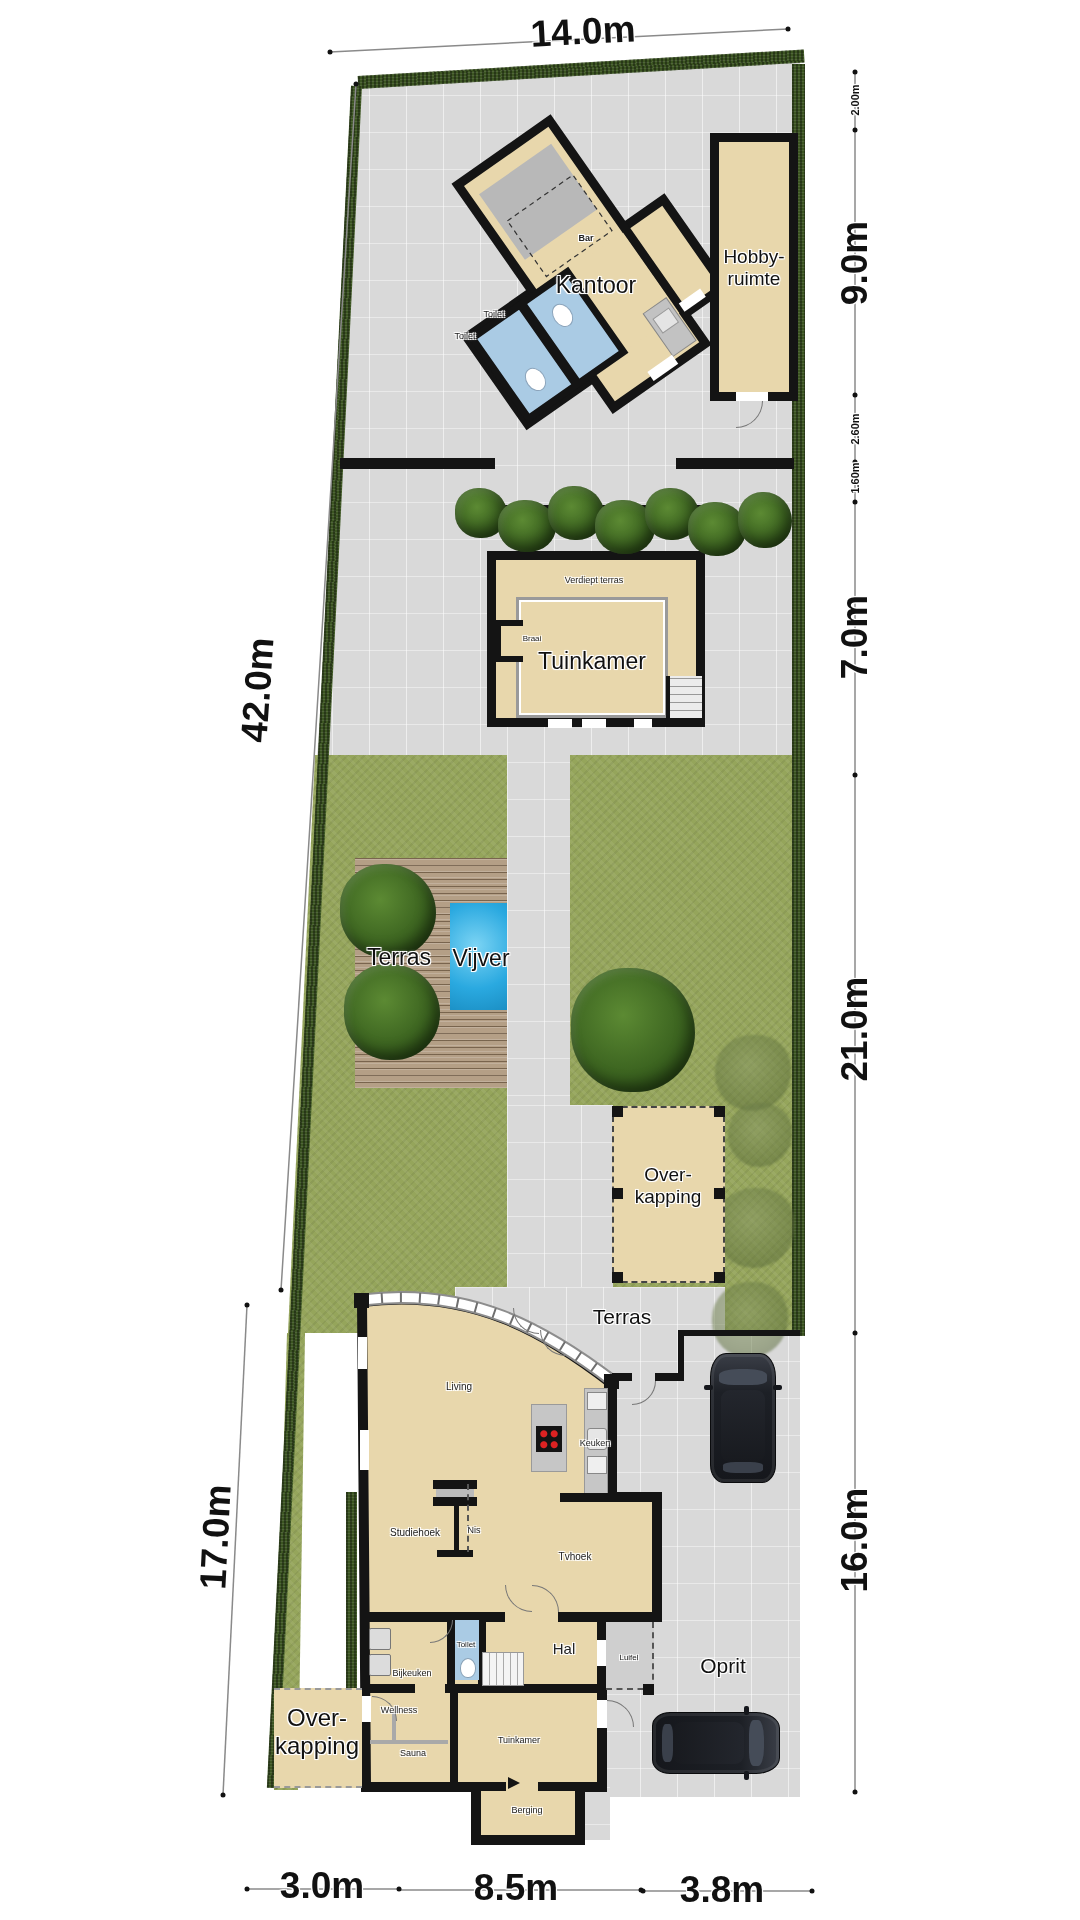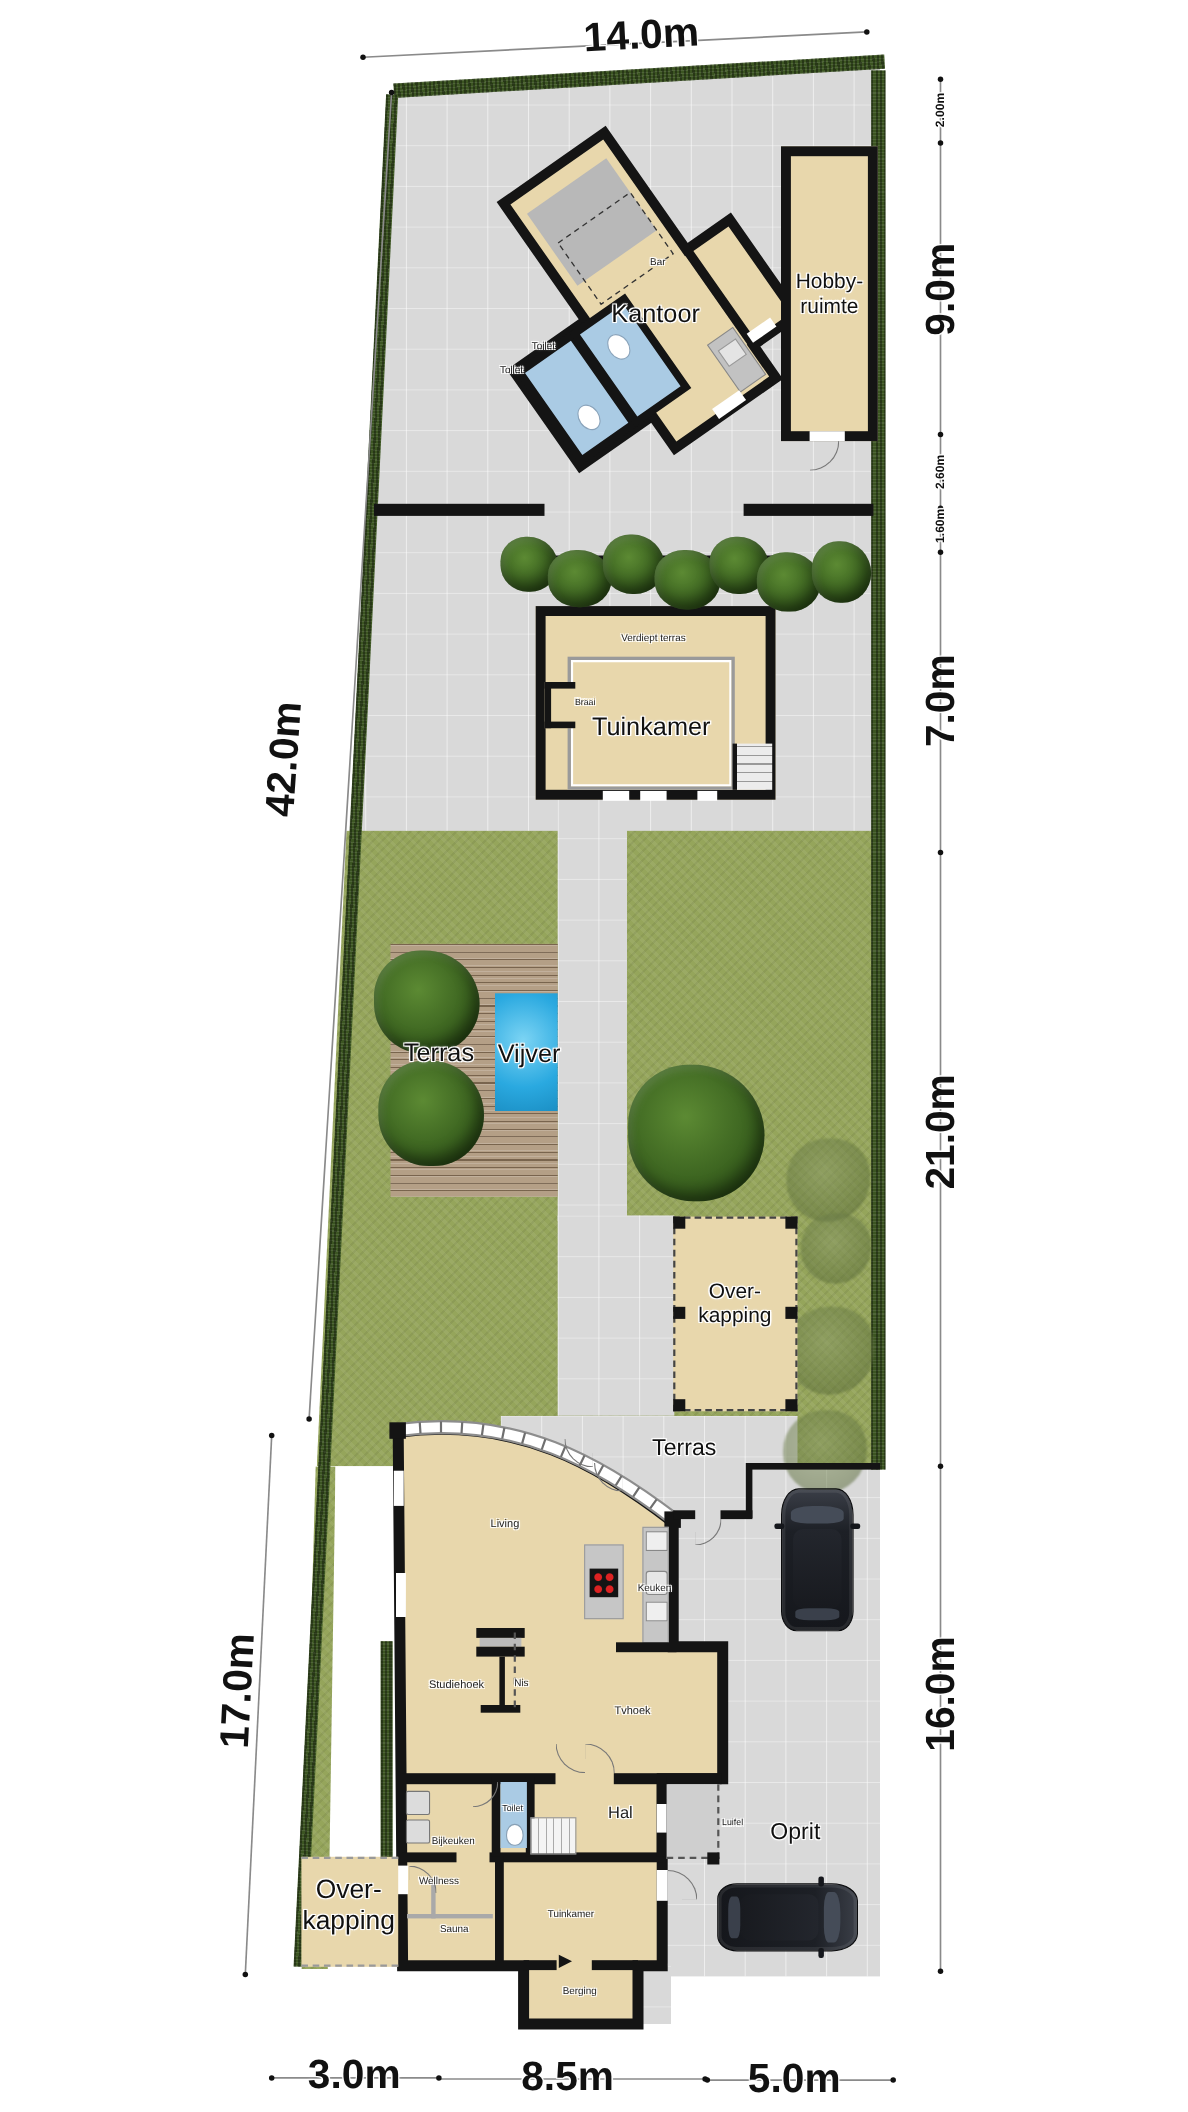--- a/index.html
+++ b/index.html
@@ -258,54 +258,54 @@
   </div>
   <div class="car" style="left:685px;top:1679px;width:60px;height:126px;transform:rotate(90deg);">
     <div class="glass-f"></div>
       <div class="roof"></div>
       <div class="glass-r"></div>
     <div class="mir-l"></div>
       <div class="mir-r"></div>
   </div>
 
   <div class="lbl-xl" style="left:596px;top:285px;">Kantoor</div>
-  <div class="lbl-s" style="left:598px;top:238px;font-size:9px;">Bar</div>
+  <div class="lbl-s" style="left:586px;top:238px;font-size:9px;font-weight:bold;">Bar</div>
   <div class="lbl-s" style="left:465px;top:336px;font-size:9px;">Toilet</div>
   <div class="lbl-s" style="left:494px;top:314px;font-size:9px;">Toilet</div>
   <div class="lbl-m wrap" style="left:754px;top:268px;width:74px;">Hobby-ruimte</div>
   <div class="lbl-s" style="left:594px;top:580px;font-size:9px;">Verdiept terras</div>
   <div class="lbl-s" style="left:532px;top:638px;font-size:8px;">Braai</div>
   <div class="lbl-xl" style="left:592px;top:661px;text-align:right;">Tuinkamer</div>
   <div class="lbl-xl" style="left:399px;top:957px;">Terras</div>
   <div class="lbl-xl" style="left:481px;top:958px;">Vijver</div>
   <div class="lbl-m wrap" style="left:668px;top:1186px;width:90px;">Over-kapping</div>
   <div class="lbl-xl" style="left:622px;top:1317px;font-size:21px;">Terras</div>
   <div class="lbl-s" style="left:459px;top:1386px;">Living</div>
   <div class="lbl-s" style="left:577px;top:1443px;font-size:9px;margin-left:18px;">Keuken</div>
   <div class="lbl-s" style="left:415px;top:1532px;">Studiehoek</div>
   <div class="lbl-s" style="left:474px;top:1530px;font-size:9px;">Nis</div>
   <div class="lbl-s" style="left:575px;top:1556px;">Tvhoek</div>
   <div class="lbl-s" style="left:412px;top:1651px;font-size:9px;margin-top:22px;">Bijkeuken</div>
   <div class="lbl-s" style="left:466px;top:1644px;font-size:8px;">Toilet</div>
   <div class="lbl-s" style="left:564px;top:1648px;font-size:15px;text-align:right;">Hal</div>
-  <div class="lbl-s" style="left:666px;top:1657px;font-size:8px;">Luifel</div>
+  <div class="lbl-s" style="left:629px;top:1657px;font-size:8px;">Luifel</div>
   <div class="lbl-s" style="left:399px;top:1710px;font-size:9px;">Wellness</div>
   <div class="lbl-s" style="left:413px;top:1753px;font-size:9px;">Sauna</div>
   <div class="lbl-s" style="left:519px;top:1740px;font-size:9px;">Tuinkamer</div>
   <div class="lbl-s" style="left:527px;top:1810px;font-size:9px;">Berging</div>
   <div class="lbl-xl" style="left:723px;top:1666px;font-size:21px;">Oprit</div>
   <div class="lbl-m wrap" style="left:317px;top:1732px;width:120px;font-size:24px;">Over-kapping</div>
 
   <div class="dimL" style="left:583px;top:32px;transform:translate(-50%,-50%) rotate(-3deg);">14.0m</div>
   <div class="dimL" style="left:258px;top:690px;transform:translate(-50%,-50%) rotate(-86deg);">42.0m</div>
   <div class="dimL" style="left:216px;top:1537px;transform:translate(-50%,-50%) rotate(-87deg);">17.0m</div>
   <div class="dimS" style="left:855px;top:100px;transform:translate(-50%,-50%) rotate(-90deg);">2.00m</div>
   <div class="dimL" style="left:855px;top:263px;transform:translate(-50%,-50%) rotate(-90deg);">9.0m</div>
   <div class="dimS" style="left:855px;top:429px;transform:translate(-50%,-50%) rotate(-90deg);">2.60m</div>
   <div class="dimS" style="left:855px;top:478px;transform:translate(-50%,-50%) rotate(-90deg);">1.60m</div>
   <div class="dimL" style="left:855px;top:637px;transform:translate(-50%,-50%) rotate(-90deg);">7.0m</div>
   <div class="dimL" style="left:855px;top:1029px;transform:translate(-50%,-50%) rotate(-90deg);">21.0m</div>
   <div class="dimL" style="left:855px;top:1540px;transform:translate(-50%,-50%) rotate(-90deg);">16.0m</div>
   <div class="dimL" style="left:322px;top:1886px;">3.0m</div>
   <div class="dimL" style="left:516px;top:1888px;">8.5m</div>
-  <div class="dimL" style="left:722px;top:1890px;">5.0m</div>
+  <div class="dimL" style="left:722px;top:1890px;">3.8m</div>
 
 </div>
 
 </body></html>

